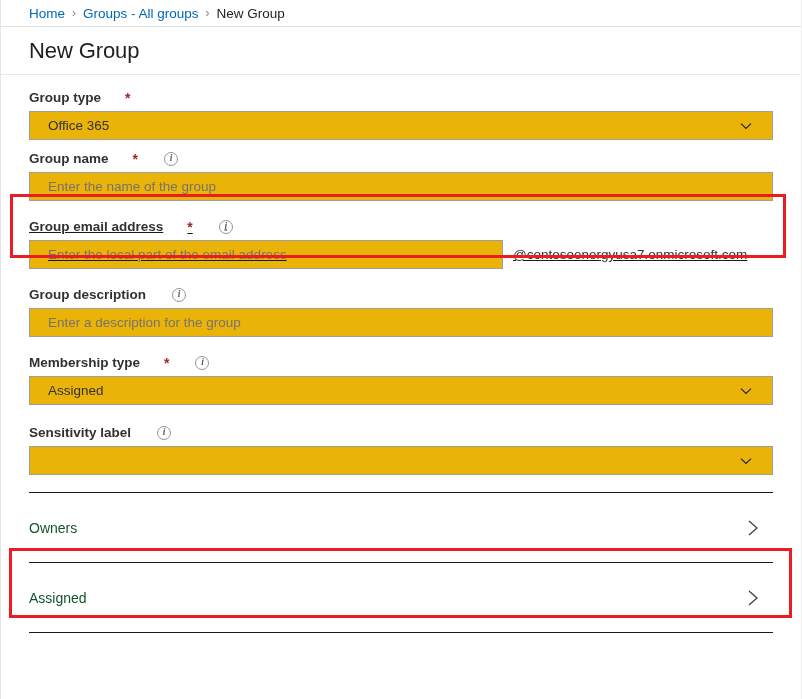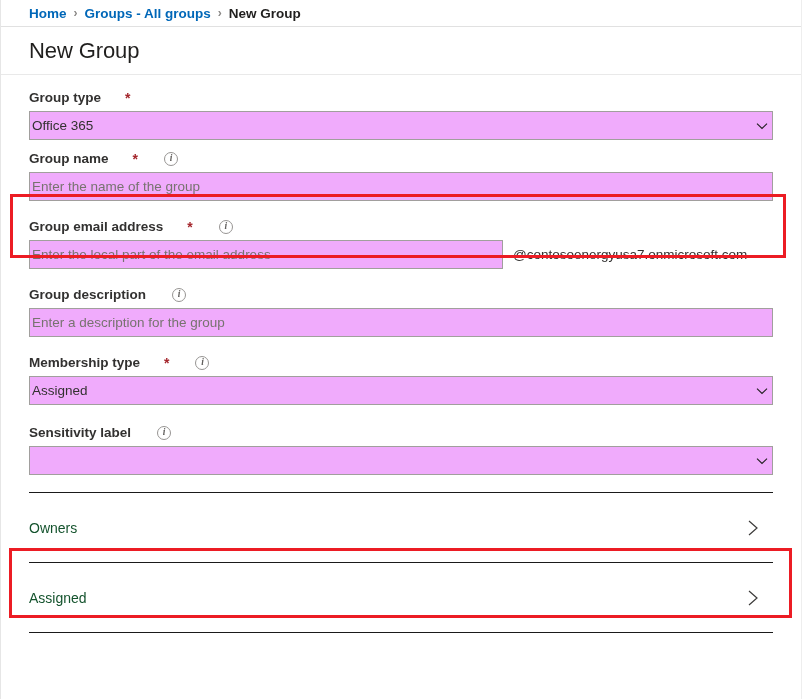--- a/index.html
+++ b/index.html
@@ -19,21 +19,20 @@
 
   
   .breadcrumb {
     height: 27px;
     display: flex;
     align-items: center;
     padding-left: 28px;
     font-size: 13.5px;
     border-bottom: 1px solid #e1e1e1;
     background: #ffffff;
-    font-weight: bold;
   }
   .crumb-link {
     color: #0067b8;
     cursor: pointer;
     white-space: nowrap;
   }
   .crumb-sep {
     color: #8a8886;
     margin: 0 7px;
     font-size: 12px;
@@ -104,25 +103,25 @@
     flex: none;
   }
   .info-icon span { transform: translateY(-0.5px); }
 
   .input-row { display: flex; align-items: center; }
 
   .text-input, .select-box {
     height: 29px;
     width: 744px;
     border: 1px solid #a19f9d;
-    background: #f0abfc;
+    background: #eab308;
     font-family: "Liberation Sans", sans-serif;
     font-size: 13.5px;
     color: #323130;
-    padding: 0 2px;
+    padding: 0 18px;
     outline: none;
     display: flex;
     align-items: center;
   }
   .text-input::placeholder { color: #77736f; }
   .text-input.short { width: 474px; }
 
   .select-box {
     justify-content: space-between;
     cursor: pointer;
@@ -221,21 +220,21 @@
       <span class="req-star">*</span>
       <span class="info-icon">
           <span>i</span>
         </span>
     </div>
     <div class="input-row">
       <input class="text-input" type="text" value="" placeholder="Enter the name of the group" style="">
     </div>
   </div>
 
-  <div class="field" style="margin-top:17px;">
+  <div class="field" style="margin-top:17px;text-decoration:underline;">
     <div class="field-label">
       <span>Group email address</span>
       <span class="req-star">*</span>
       <span class="info-icon">
           <span>i</span>
         </span>
     </div>
     <div class="input-row">
       <input class="text-input short" type="text" value="" placeholder="Enter the local part of the email address" style="">
       <span class="domain-suffix">@contosoenergyusa7.onmicrosoft.com</span>

